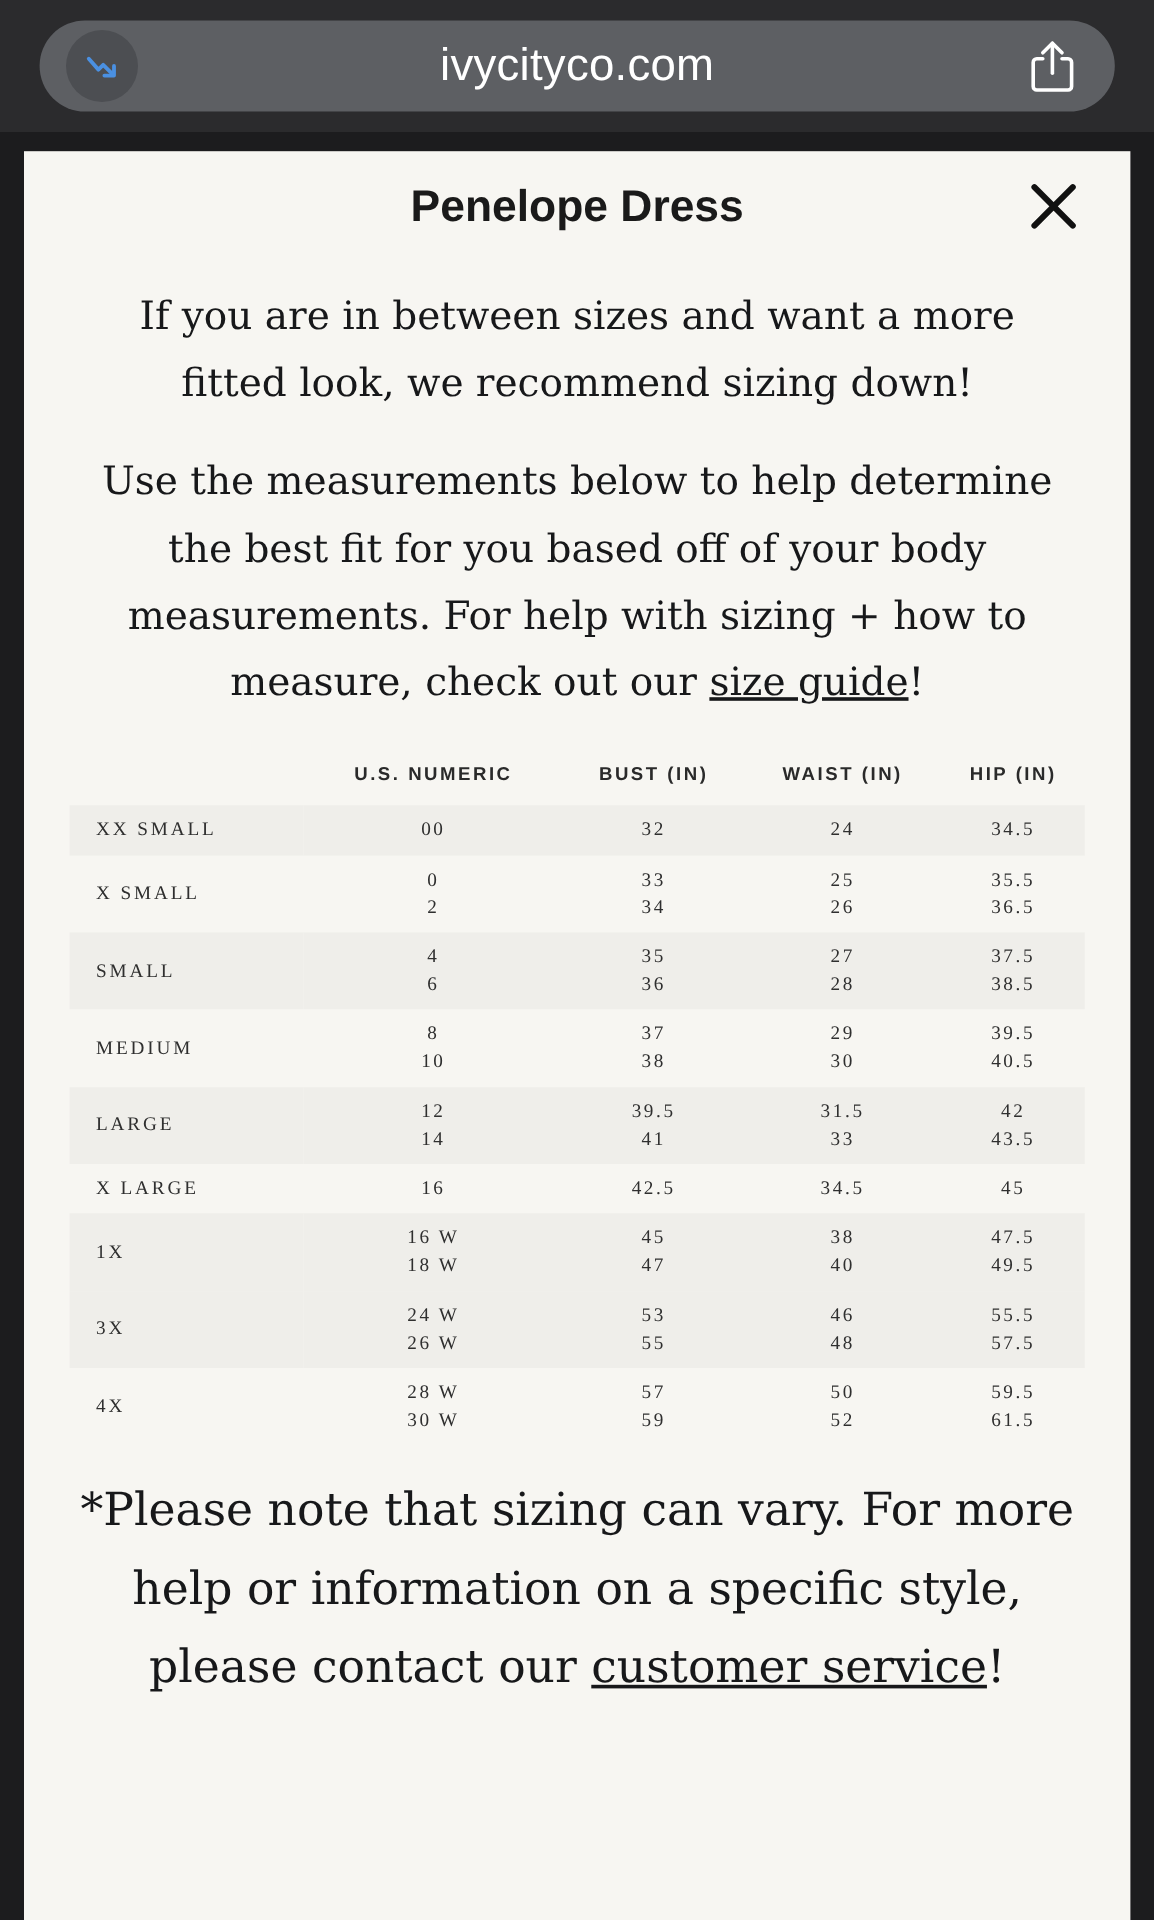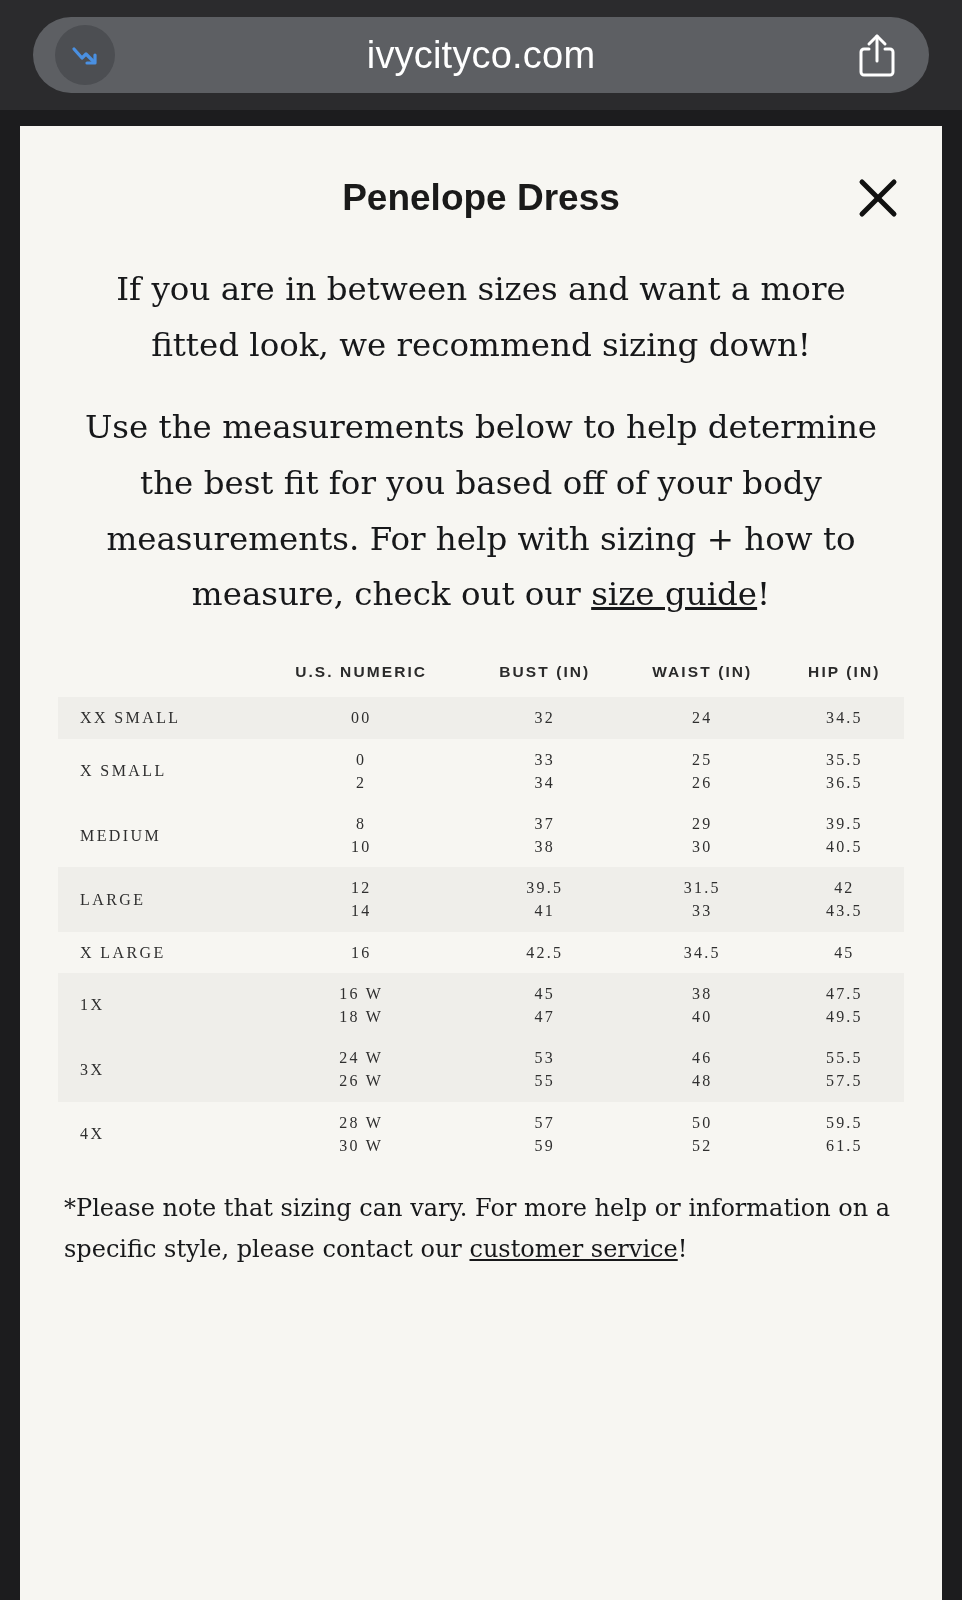--- a/index.html
+++ b/index.html
@@ -66,21 +66,21 @@
     height: 1490px;
     background: #1c1c1e;
     padding: 16px 20px 0 20px;
     box-sizing: border-box;
   }
   .modal {
     background: #f7f6f2;
     width: 100%;
     height: 100%;
     box-sizing: border-box;
-    padding: 44px 38px 0 38px;
+    padding: 18px 38px 0 38px;
     position: relative;
     overflow: hidden;
   }
   .modal-header {
     position: relative;
     height: 64px;
   }
   .modal-title {
     text-align: center;
     font-size: 37px;
@@ -142,23 +142,24 @@
   .size-table td.row-label {
     text-align: left;
     padding-left: 22px;
     letter-spacing: 2.4px;
     font-size: 16px;
   }
   .size-table tbody tr.shaded { background: #efeeea; }
 
   .footnote {
     font-family: "DejaVu Serif", serif;
-    font-size: 24px;
+    font-size: 38px;
     line-height: 1.72;
     color: #17181a;
+    text-align: center;
     margin: 22px 6px 0 6px;
   }
   .footnote a {
     text-decoration: underline;
     color: #17181a;
   }
 </style>
 </head>
 <body>
 
@@ -217,20 +218,27 @@
             <td>24</td>
             <td>34.5</td>
           </tr>
           <tr>
             <td class="row-label">X SMALL</td>
             <td>0<br>2</td>
             <td>33<br>34</td>
             <td>25<br>26</td>
             <td>35.5<br>36.5</td>
           </tr>
+          <tr class="shaded">
+            <td class="row-label">SMALL</td>
+            <td>4<br>6</td>
+            <td>35<br>36</td>
+            <td>27<br>28</td>
+            <td>37.5<br>38.5</td>
+          </tr>
           <tr>
             <td class="row-label">MEDIUM</td>
             <td>8<br>10</td>
             <td>37<br>38</td>
             <td>29<br>30</td>
             <td>39.5<br>40.5</td>
           </tr>
           <tr class="shaded">
             <td class="row-label">LARGE</td>
             <td>12<br>14</td>

